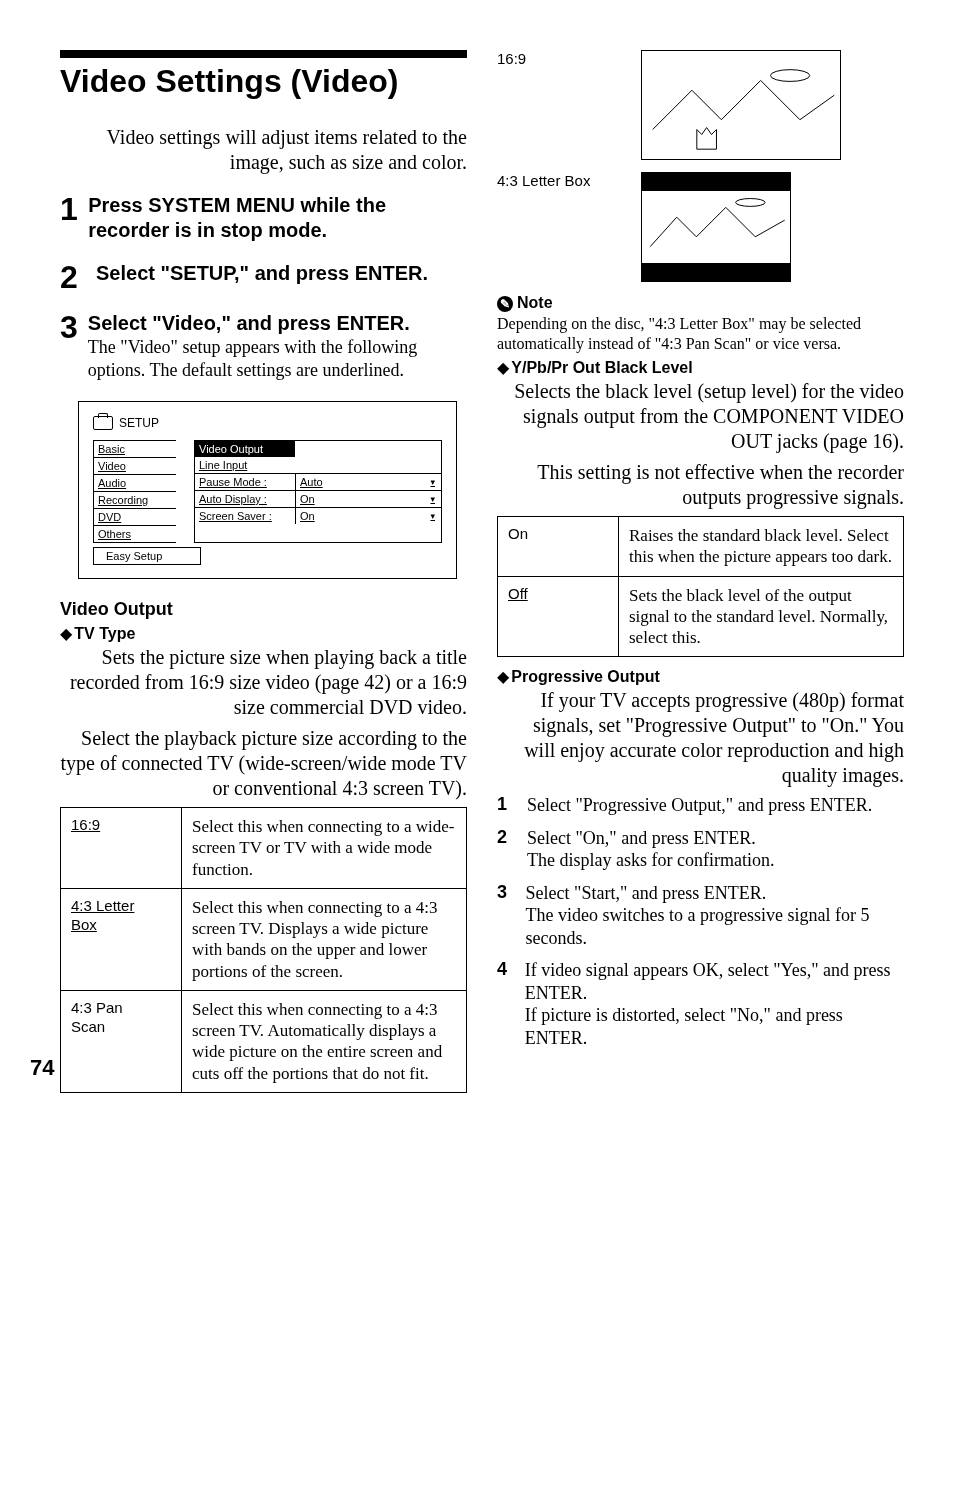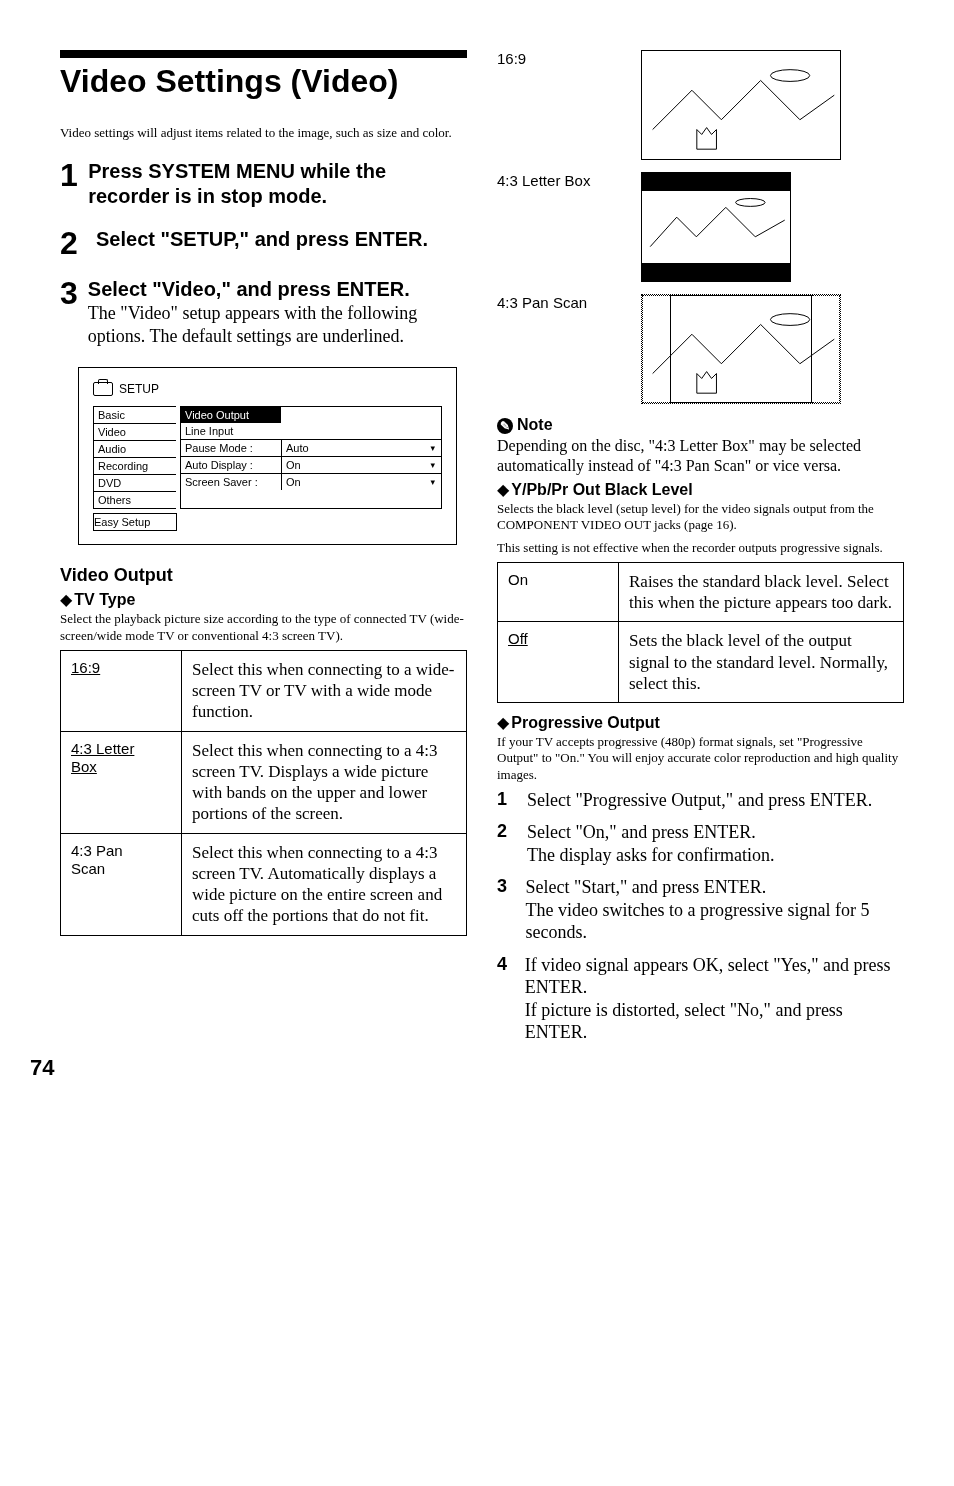--- a/index.html
+++ b/index.html
@@ -33,23 +33,24 @@
     margin-bottom: 6px;
   }
   .title {
     font-family: Arial, Helvetica, sans-serif;
     font-weight: 900;
     font-size: 32px;
     line-height: 1.1;
     margin-bottom: 26px;
   }
   p.body {
-    font-size: 13px;
+    font-size: 20px;
     line-height: 1.25;
     margin: 0 0 6px 0;
+    text-align: right;
   }
   .step-row {
     display: flex;
     align-items: flex-start;
     margin-top: 18px;
     gap: 10px;
   }
   .step-num {
     font-family: Arial, Helvetica, sans-serif;
     font-weight: 900;
@@ -82,22 +83,23 @@
   }
   .setup-title {
     display: flex;
     align-items: center;
     gap: 6px;
     margin-bottom: 10px;
   }
   .setup-grid {
     position: relative;
     display: flex;
-    gap: 4px;
+    gap: 18px;
     font-size: 11px;
+    text-decoration: underline;
   }
   .setup-left {
     width: 82px;
     border: 1px solid #000;
     border-right: none;
   }
   .setup-left div,
   .setup-mid div,
   .setup-right div {
     height: 16px;
@@ -152,21 +154,21 @@
     text-align: center;
   }
   .caret {
     font-size: 9px;
   }
   .easy-row {
     border-top: 1px solid #000;
     width: 82px;
     height: 16px;
     line-height: 16px;
-    padding: 0 0;
+    padding: 0 12px;
     margin-top: 4px;
     font-size: 11px;
     border: 1px solid #000;
   }
 
   .section-head {
     font-family: Arial, Helvetica, sans-serif;
     font-weight: 700;
     font-size: 18px;
     margin: 12px 0 4px 0;
@@ -396,20 +398,21 @@
                   </div>
               </div>
             </div>
           </div>
         </div>
         <div class="easy-row">Easy Setup</div>
       </div>
 
       <div class="section-head">Video Output</div>
       <div class="sub-head">TV Type</div>
+      <p class="body">Sets the picture size when playing back a title recorded from 16:9 size video (page 42) or a 16:9 size commercial DVD video.</p>
       <p class="body">Select the playback picture size according to the type of connected TV (wide-screen/wide mode TV or conventional 4:3 screen TV).</p>
 
       <table class="data">
         <tbody>
             <tr>
           <td class="k"><span class="underline">16:9</span></td>
           <td>Select this when connecting to a wide-screen TV or TV with a wide mode function.</td>
         </tr>
         <tr>
           <td class="k"><span class="underline">4:3 Letter<br>Box</span></td>
@@ -441,33 +444,20 @@
         <div class="thumb" style="width:150px;">
           <div class="black-bar-top"></div>
           <div class="black-bar-bot"></div>
           <svg class="mount" viewBox="0 0 150 110">
             <polyline points="8,75 35,45 55,65 85,35 115,65 145,48" fill="none" stroke="#000" stroke-width="1"></polyline>
             <ellipse cx="110" cy="30" rx="15" ry="4" fill="none" stroke="#000"></ellipse>
           </svg>
         </div>
       </div>
 
-      <div class="thumb-row">
-        <div class="thumb-label">4:3 Pan Scan</div>
-        <div class="thumb dotted" style="width:200px;">
-          <div class="dot-side-l"></div>
-          <div class="dot-side-r"></div>
-          <div class="inner-solid"></div>
-          <svg class="mount" viewBox="0 0 200 110">
-            <polyline points="10,80 50,40 80,70 120,30 160,70 195,45" fill="none" stroke="#000" stroke-width="1"></polyline>
-            <ellipse cx="150" cy="25" rx="20" ry="6" fill="none" stroke="#000"></ellipse>
-            <path d="M55 100 L55 80 L60 85 L65 78 L70 85 L75 80 L75 100 Z" fill="none" stroke="#000"></path>
-          </svg>
-        </div>
-      </div>
 
       <div class="note-head">
         <span class="note-icon">✎</span><span>Note</span>
       </div>
       <div class="small-body">Depending on the disc, "4:3 Letter Box" may be selected automatically instead of "4:3 Pan Scan" or vice versa.</div>
 
       <div class="sub-head" style="margin-top:4px;">Y/Pb/Pr Out Black Level</div>
       <p class="body">Selects the black level (setup level) for the video signals output from the COMPONENT VIDEO OUT jacks (page 16).</p>
       <p class="body">This setting is not effective when the recorder outputs progressive signals.</p>
 

